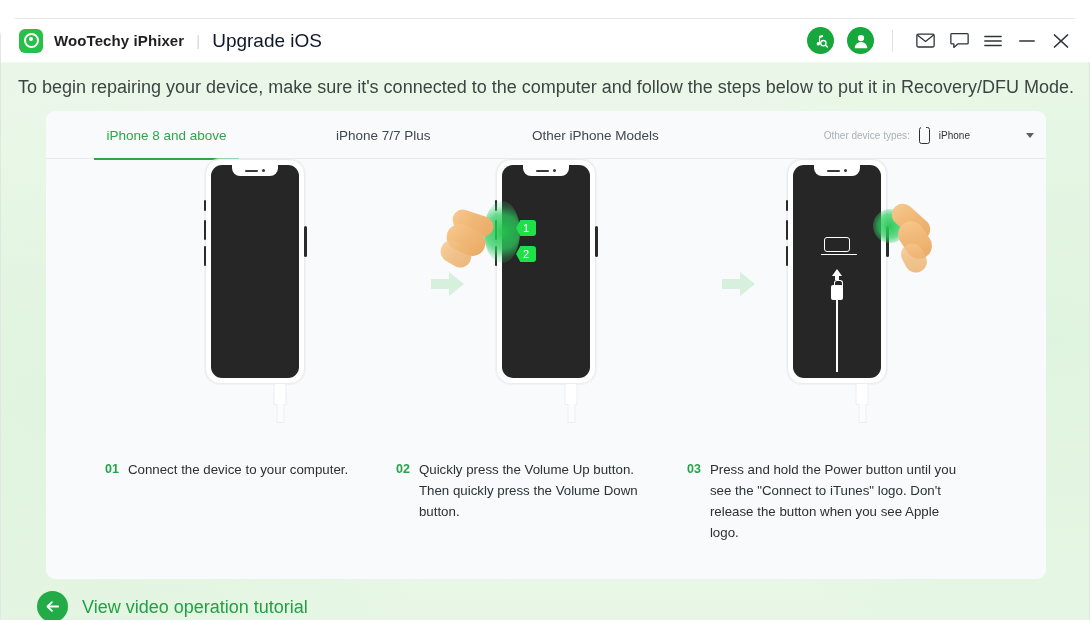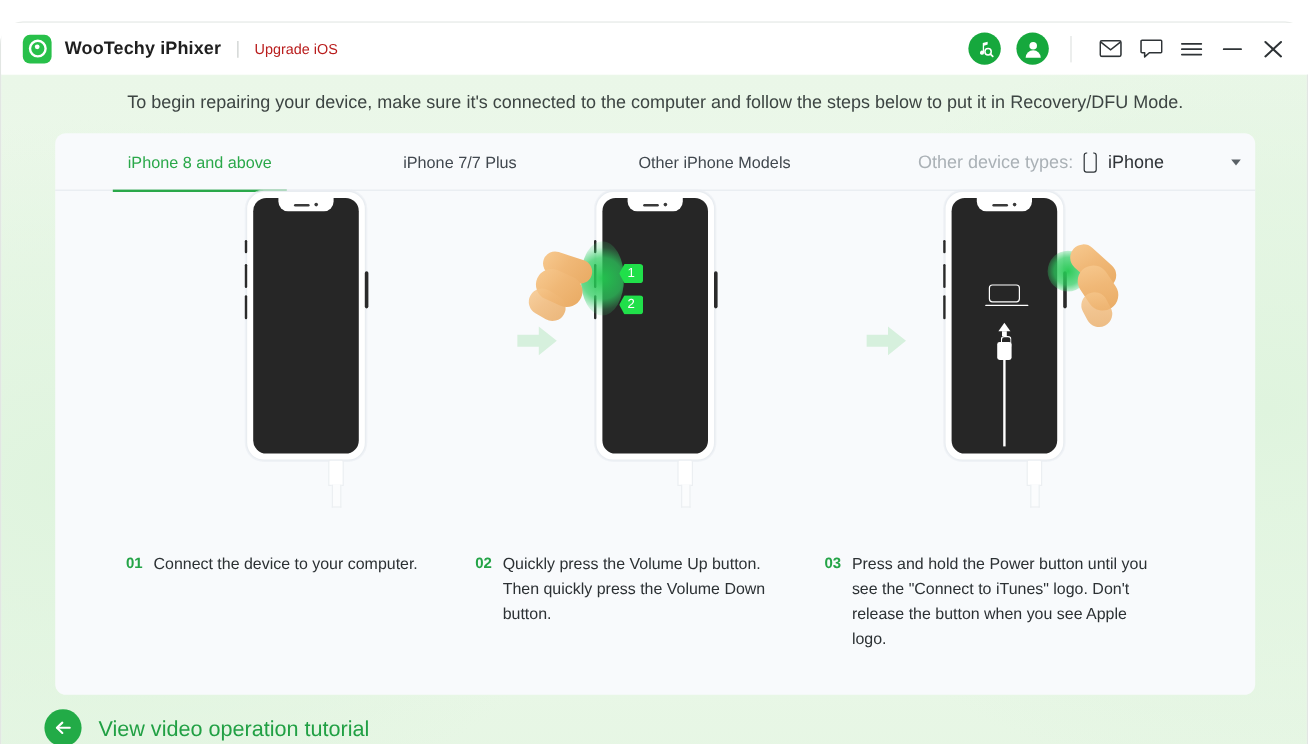--- a/index.html
+++ b/index.html
@@ -47,21 +47,21 @@
     background: #ffffff;
   }
   .brand-name {
     margin-left: 11px;
     font-size: 15px; font-weight: bold; color: #1f1f1f;
     letter-spacing: .1px;
   }
   .brand-sep {
     margin: 0 12px; color: #d4d8d6; font-size: 15px; font-weight: 300;
   }
-  .brand-sub { font-size: 12px; color: #b91c1c; }
+  .brand-sub { font-size: 19px; color: #0f172a; }
 
   .tb-right {
     margin-left: auto; margin-right: 16px;
     display: flex; align-items: center; gap: 0;
   }
   .round-icon {
     width: 27px; height: 27px; border-radius: 50%;
     background: #16a83d;
     display: flex; align-items: center; justify-content: center;
     position: relative; cursor: pointer;
@@ -75,21 +75,21 @@
     width: 28px; height: 28px;
     display: flex; align-items: center; justify-content: center;
     cursor: pointer;
   }
   .tb-icon + .tb-icon { margin-left: 6px; }
 
   
   .headline {
     position: absolute; top: 58px; left: 0; width: 1090px;
     text-align: center;
-    font-size: 15px; color: #3d4543;
+    font-size: 18px; color: #3d4543;
   }
 
   
   .card {
     position: absolute; left: 45px; top: 92px;
     width: 1000px; height: 468px;
     background: #f8fafc;
     border-radius: 9px;
   }
   .tabs {
@@ -108,21 +108,21 @@
     left: 0; right: 0; bottom: -1px; height: 2px;
     background: #2aa84a;
   }
   #tab0 { left: 48px; width: 145px; justify-content: center; }
   #tab1 { left: 290px; }
   #tab2 { left: 486px; }
 
   .devsel {
     position: absolute; right: 12px; top: 0; height: 48px;
     display: flex; align-items: center; gap: 0;
-    font-size: 15px;
+    font-size: 10px;
   }
   .devsel-label { color: #aab1b6; margin-right: 9px; }
   .devsel-phone {
     width: 11px; height: 17px;
     border: 1.6px solid #2b3135; border-radius: 2.5px;
     position: relative; margin-right: 9px;
   }
   .devsel-phone:after {
     content: ""; position: absolute; top: -1.6px; left: 1.5px;
     width: 5px; height: 2.6px; background: #f8fafc;

